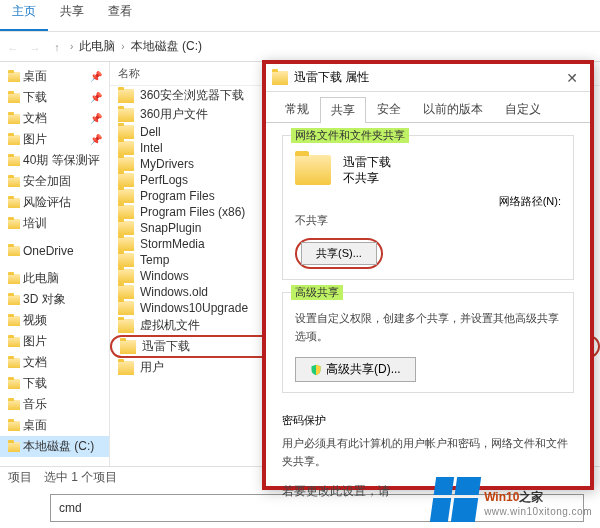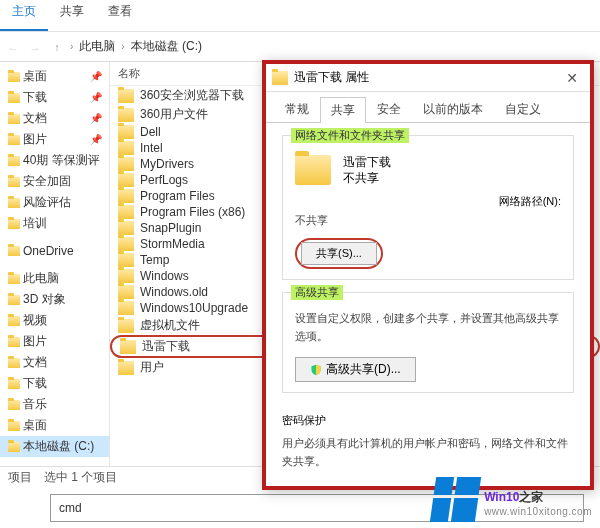--- a/index.html
+++ b/index.html
@@ -59,21 +59,21 @@
     .adv-text { font-size: 11px; color: #444; line-height: 18px; margin: 6px 0 12px; }
     .shield { width: 12px; height: 12px; }
     .pwd-label { font-size: 11px; margin: 4px 0; }
     
     
     .watermark { position: absolute; right: 8px; bottom: 6px; display: flex; align-items: center; }
     .win-logo { display: grid; grid-template-columns: 18px 24px; grid-template-rows: 18px 24px; gap: 3px; margin-right: 6px; transform: skewX(-8deg); }
     .win-logo div { background: #0a7dd6; }
     .wm-text { display: flex; flex-direction: column; }
     .wm-main { font-size: 20px; font-weight: bold; color: #333; }
-    .wm-main .accent { color: #6d28d9; }
+    .wm-main .accent { color: #c2410c; }
     .wm-url { font-size: 10px; color: #888; letter-spacing: 0.5px; }
   </style>
 </head>
 <body>
 
 <div class="ribbon">
   <div class="ribbon-tab active">主页</div>
   <div class="ribbon-tab">共享</div>
   <div class="ribbon-tab">查看</div>
 </div>
@@ -293,20 +293,23 @@
             <path fill="#2c7" d="M8 1 2 3v5c0 4 3 6 6 7 3-1 6-3 6-7V3z"></path>
             <path fill="#ffcf3d" d="M8 1v14c3-1 6-3 6-7V3z"></path>
           </svg>
         <span>高级共享(D)...</span>
       </button>
     </div>
 
     <div class="groupbox" style="border:none;padding:4px 0;">
       <div class="pwd-label">密码保护</div>
       <div class="adv-text">用户必须具有此计算机的用户帐户和密码，网络文件和文件夹共享。</div>
+      <div class="adv-text">
+        <span>若要更改此设置，请</span>
+      </div>
     </div>
   </div>
 </div>
 
 <div class="watermark">
   <div class="win-logo">
       <div></div>
       <div></div>
       <div></div>
       <div></div>

